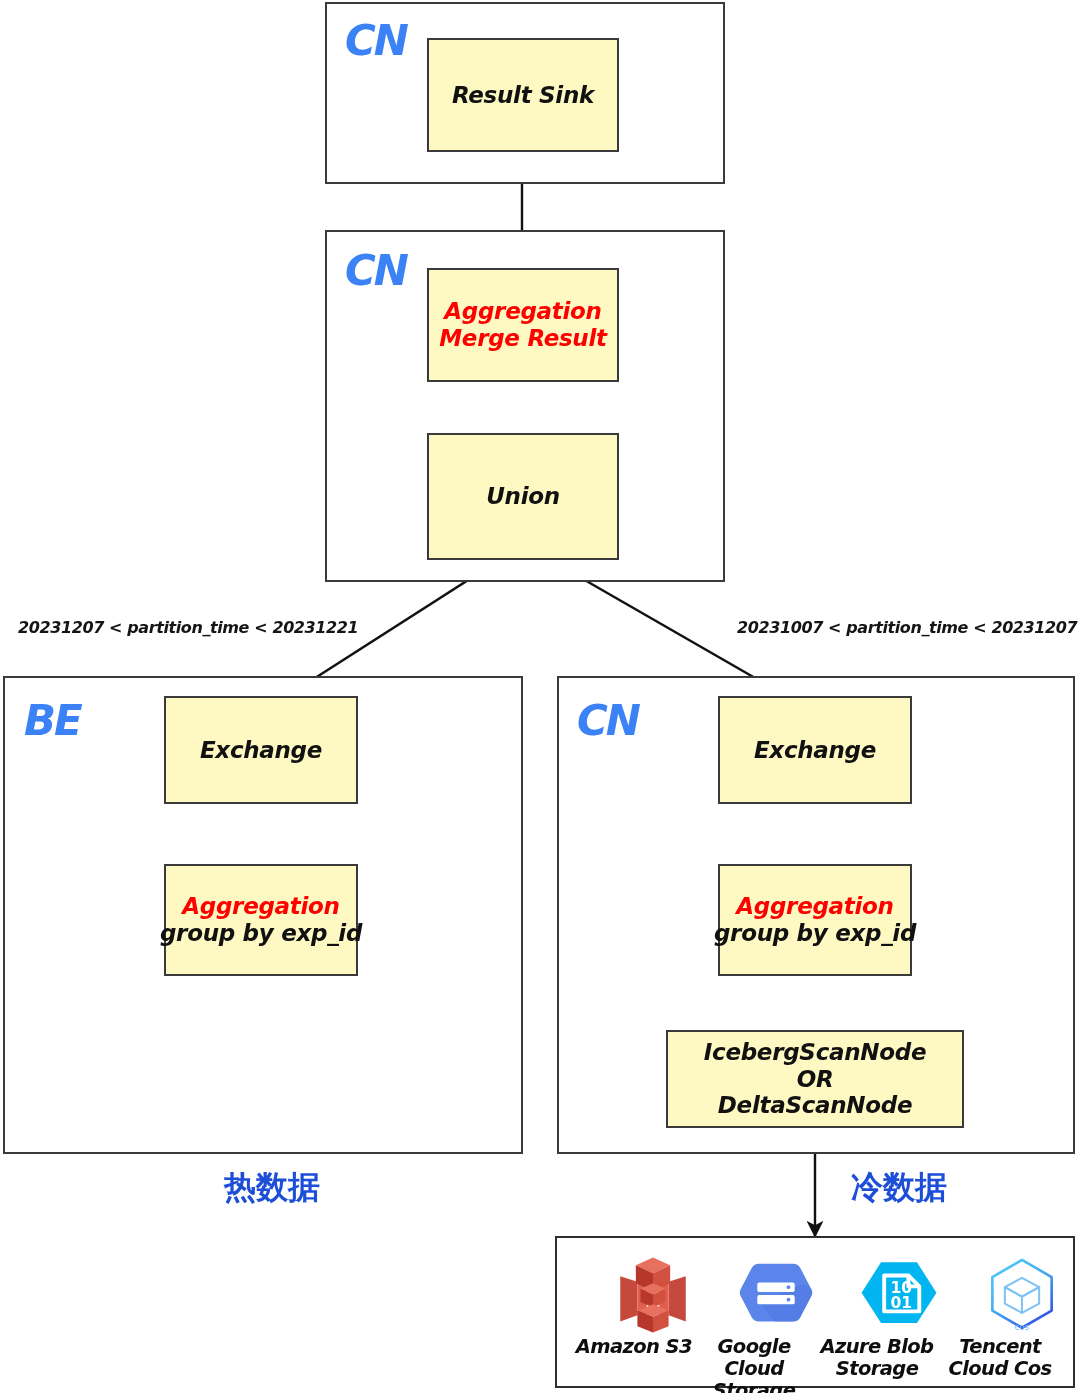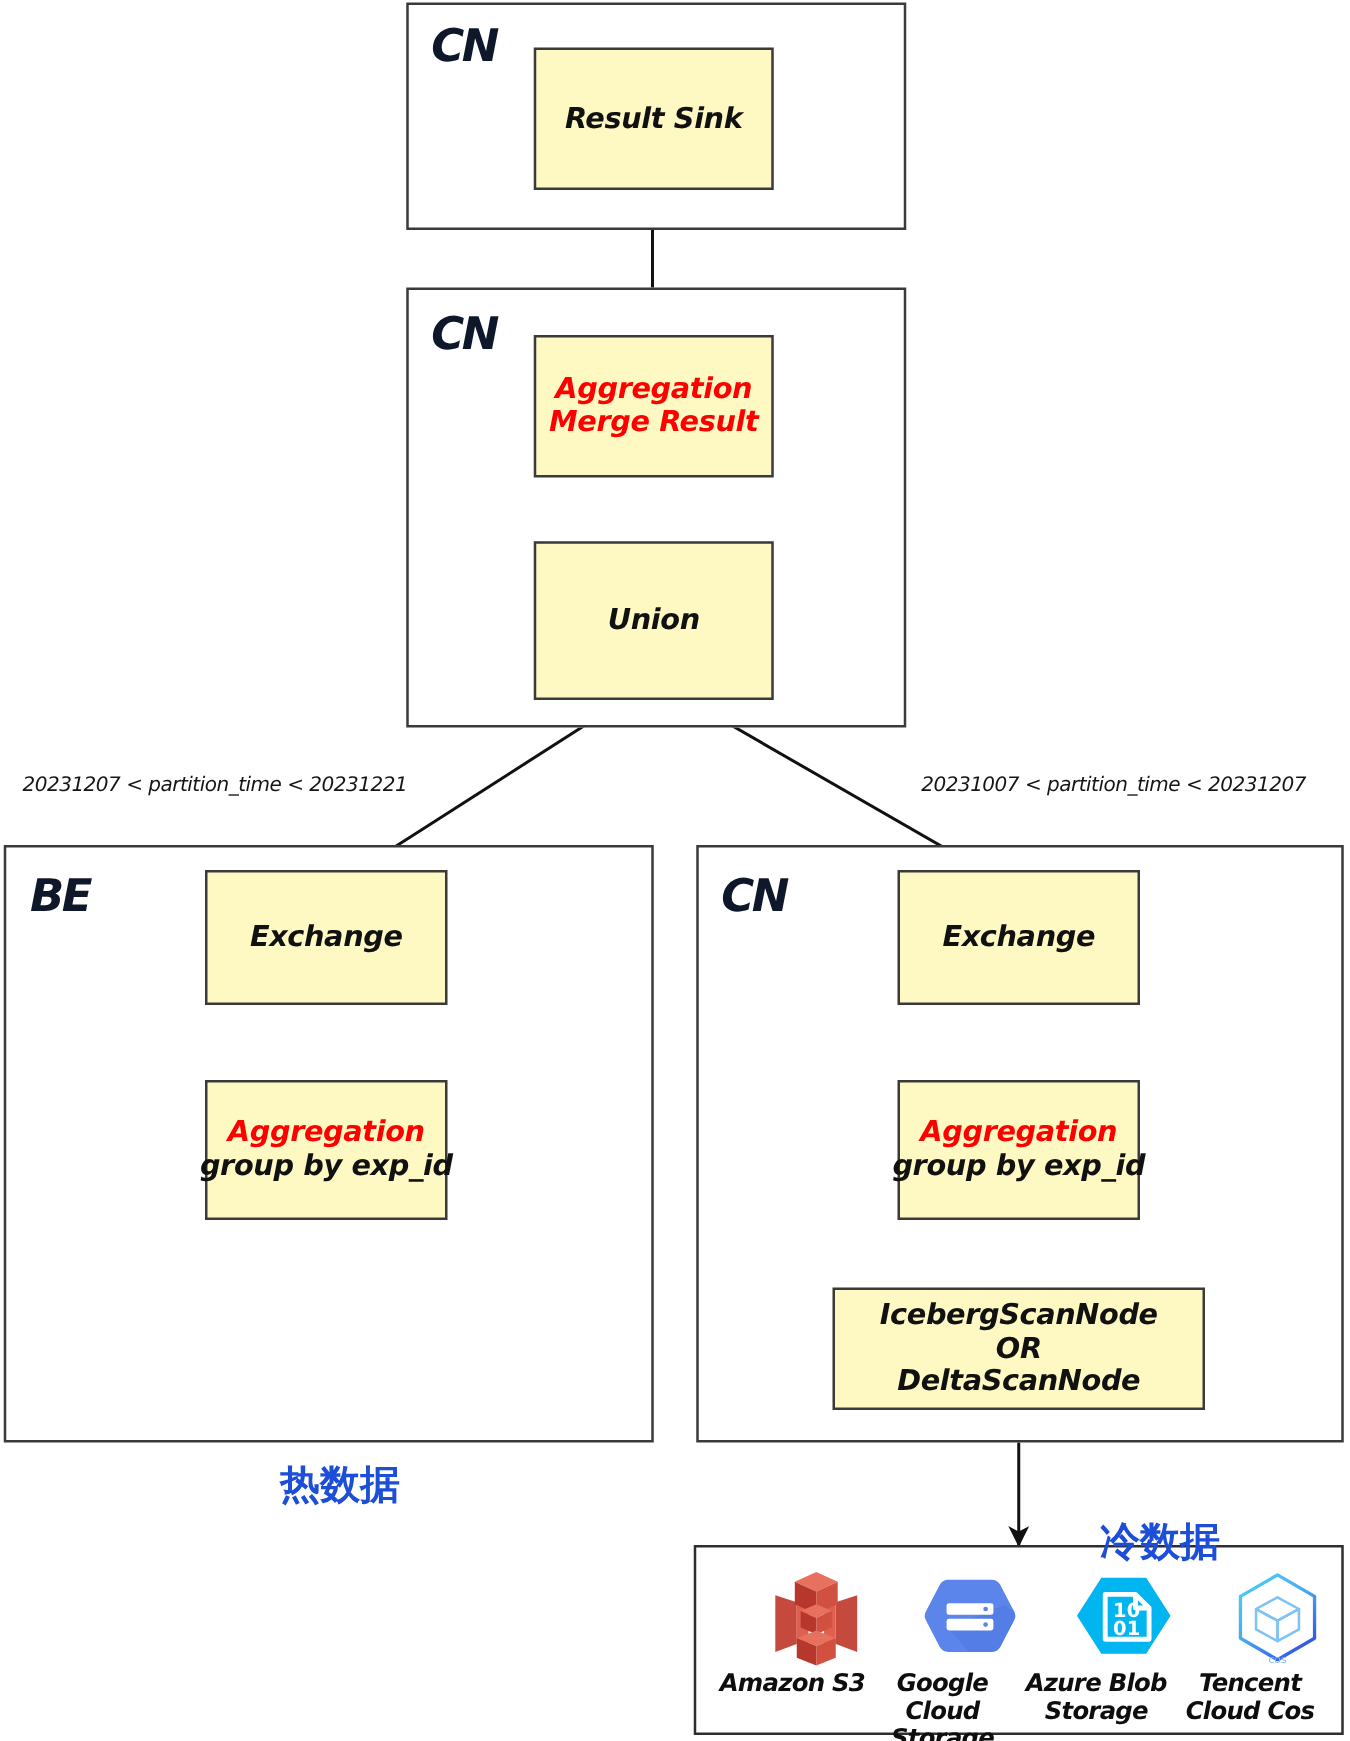--- a/index.html
+++ b/index.html
@@ -60,33 +60,33 @@
   .node-line.red {
     color: #ff0000;
   }
 
   
   .container-tag {
     position: absolute;
     font-family: "DejaVu Sans", sans-serif;
     font-style: italic;
     font-weight: bold;
-    font-size: 36px;
+    font-size: 42px;
     letter-spacing: -2px;
-    color: #0f172a;
+    color: #3b82f6;
     z-index: 5;
     line-height: 1;
   }
 
   
   .edge-label {
     position: absolute;
     font-family: "DejaVu Sans", sans-serif;
     font-style: italic;
-    font-weight: normal;
+    font-weight: bold;
     font-size: 16px;
     letter-spacing: -0.4px;
     color: #151515;
     white-space: nowrap;
     z-index: 6;
   }
 
   
   .cn-caption {
     position: absolute;
@@ -216,21 +216,21 @@
     <span class="node-line red">Aggregation</span>
     <span class="node-line">group by exp_id</span>
   </div>
 
   <div class="node" style="left:666px; top:1030px; width:298px; height:98px;">
     <span class="node-line">IcebergScanNode</span>
     <span class="node-line">OR</span>
     <span class="node-line">DeltaScanNode</span>
   </div>
 
-  <div class="cn-caption" style="left:880px; top:1166px;margin-top:46px;">冷数据</div>
+  <div class="cn-caption" style="left:851px; top:1166px;">冷数据</div>
 
   <div id="cloud-box" style="left:555px; top:1236px; width:520px; height:152px;">
 
     <div class="cloud-item">
       <svg class="cloud-icon" viewBox="0 0 100 100">
 
         <path d="M8 26 L30 33 L30 76 L8 84 Z" fill="#c5493c"></path>
         <path d="M30 33 L42 27 L42 82 L30 76 Z" fill="#e0604f"></path>
 
         <path d="M92 26 L70 33 L70 76 L92 84 Z" fill="#c5493c"></path>

